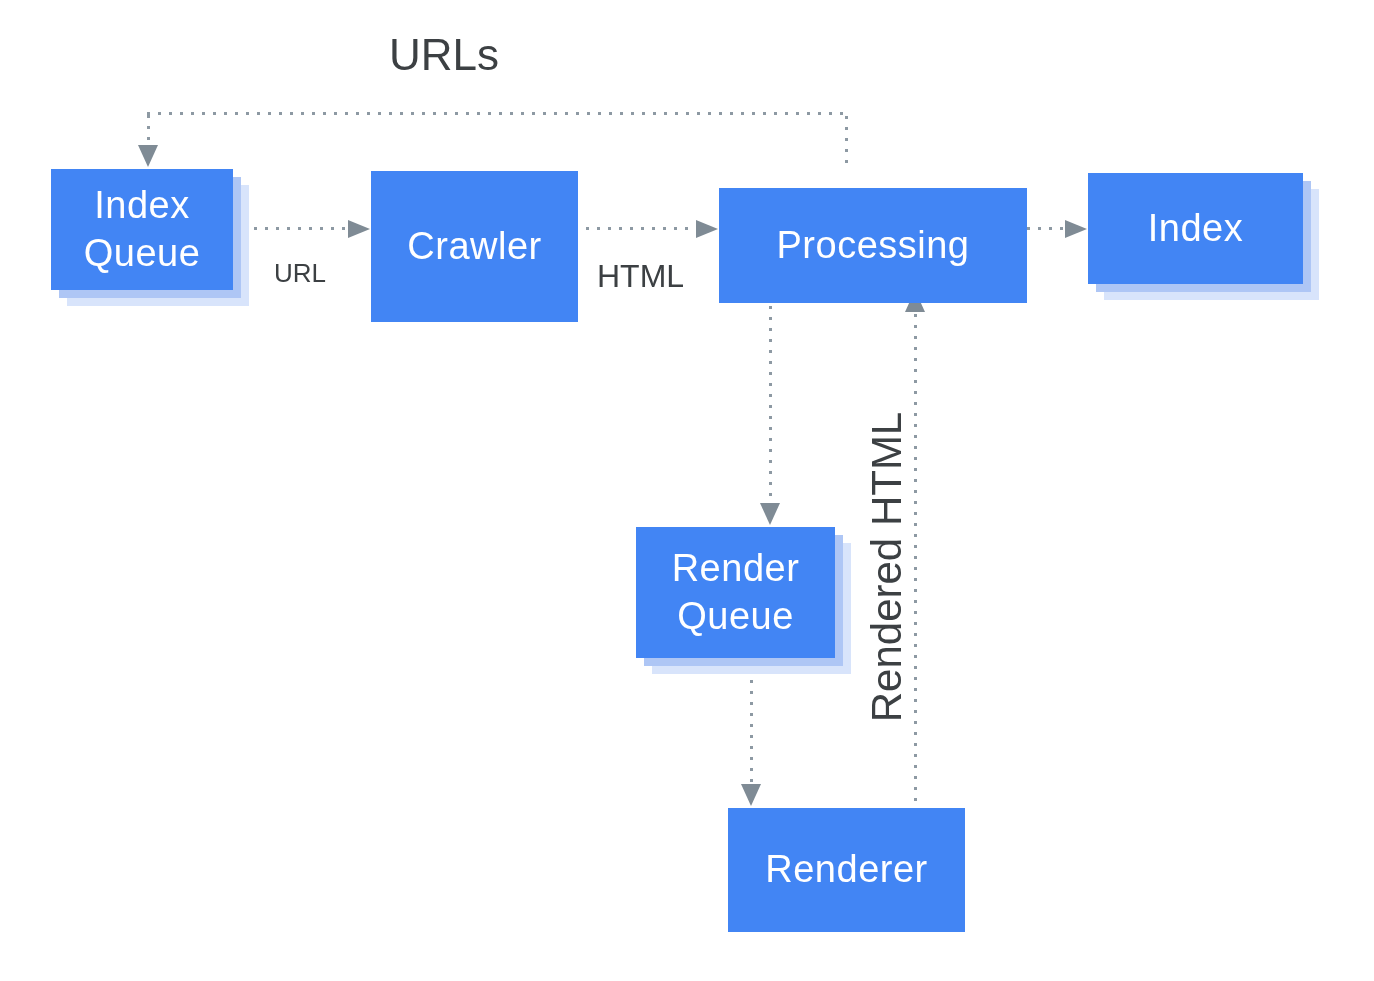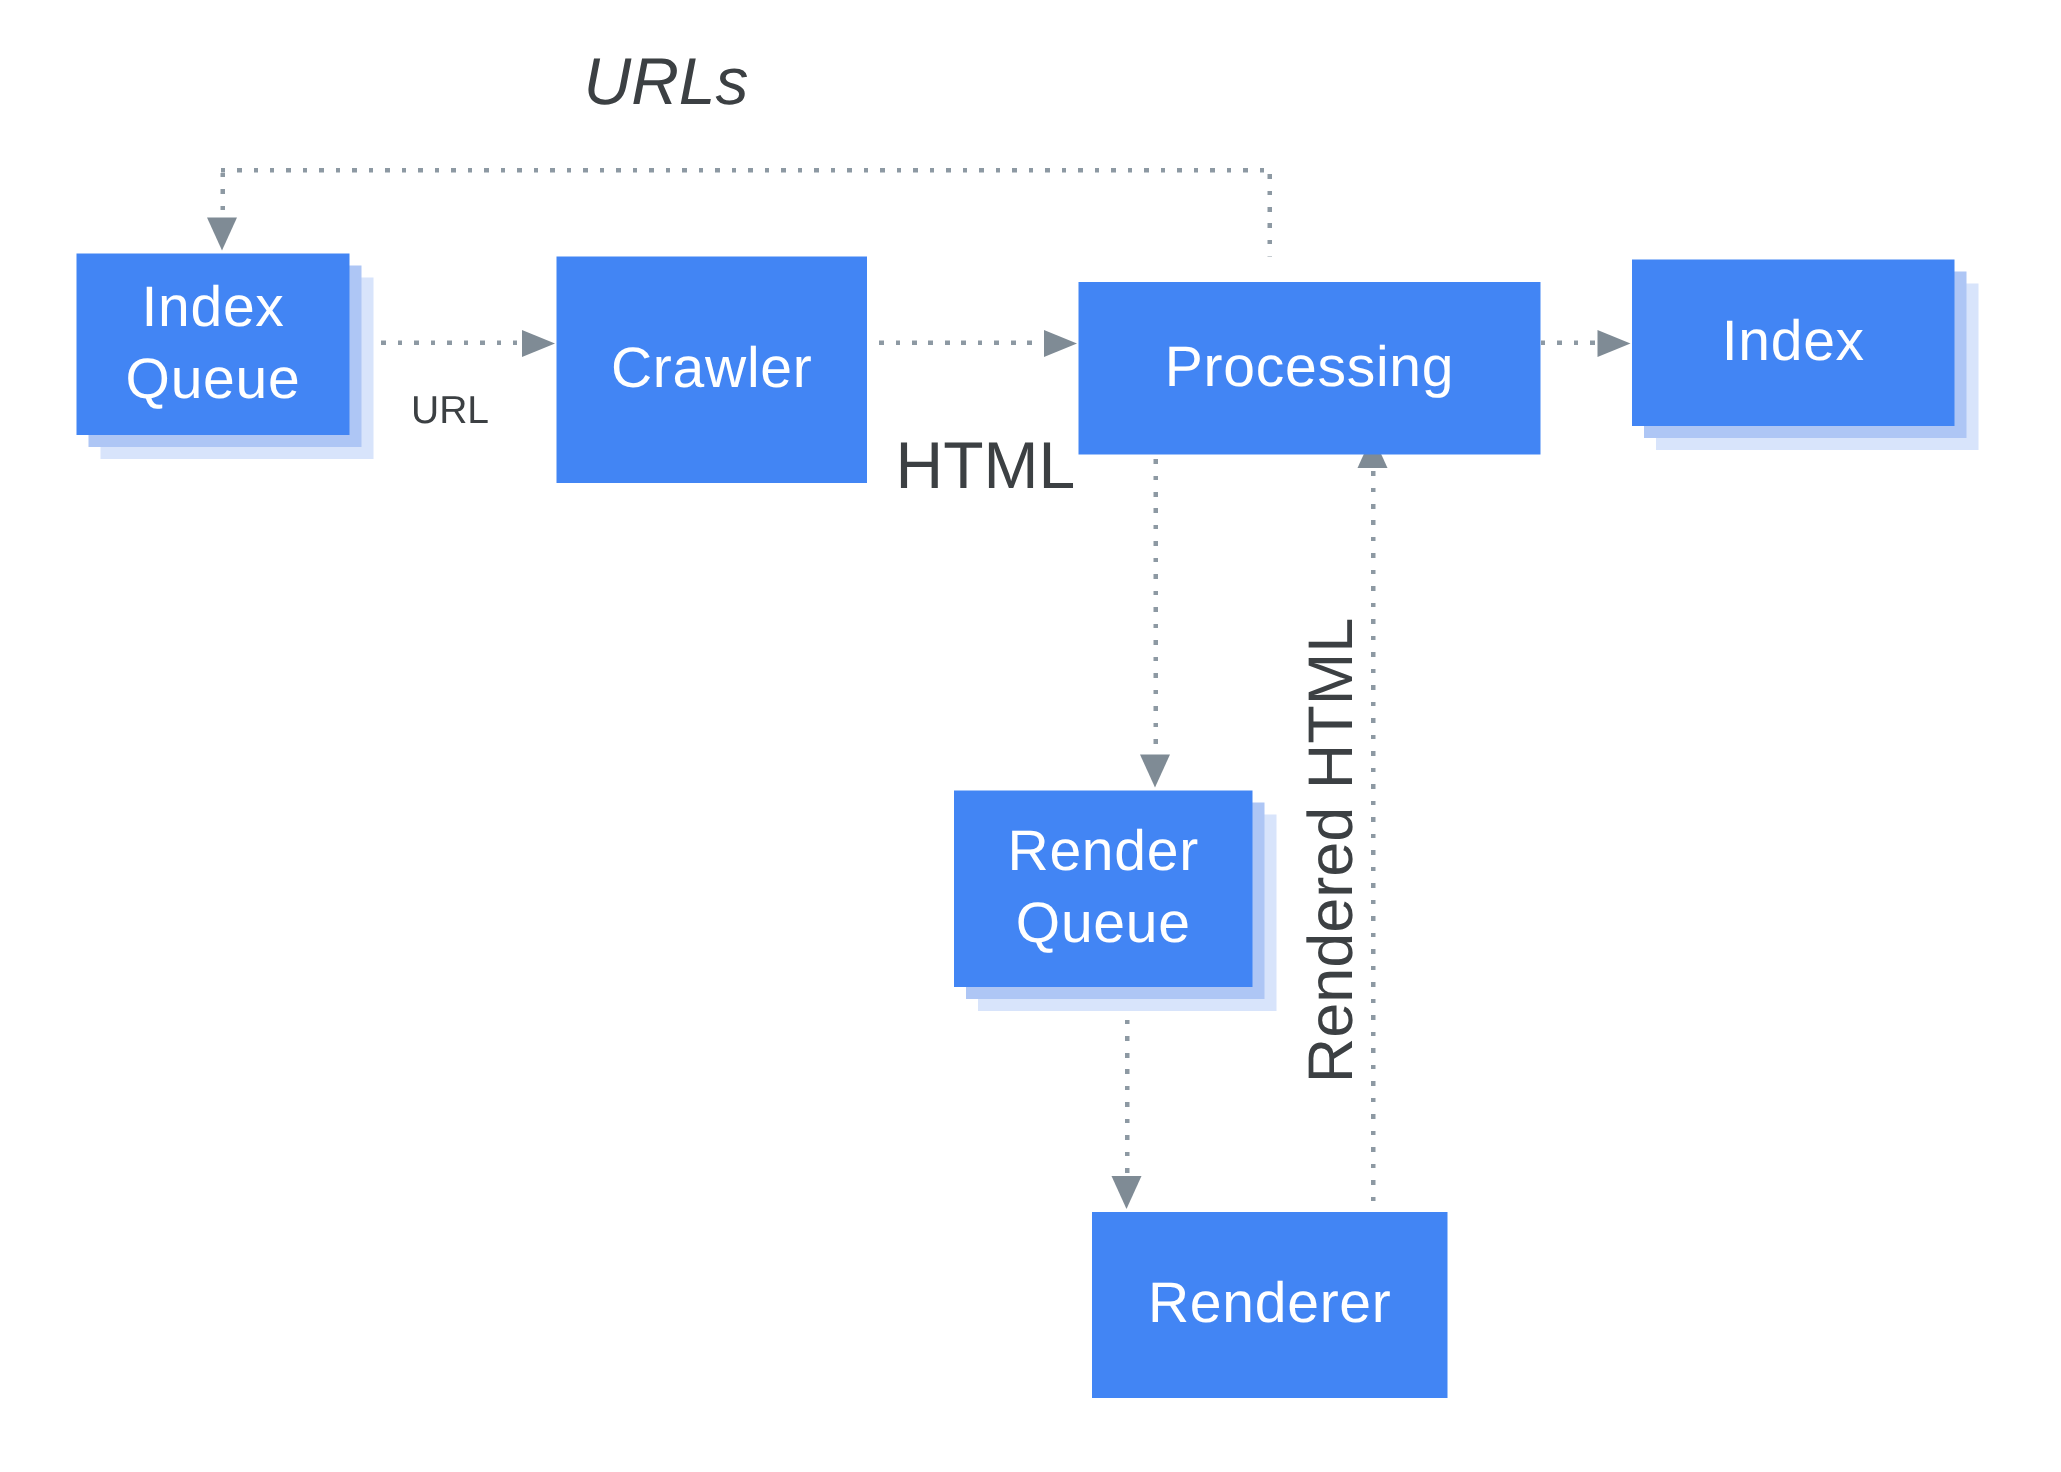--- a/index.html
+++ b/index.html
@@ -90,23 +90,23 @@
   .ah-pr-rq { left: 760px;  top: 503px; }
   .ah-rq-rd { left: 741px;  top: 784px; }
   .ah-rd-pr { left: 905px;  top: 290px; }
 
   
   .edge-label {
     position: absolute;
     color: #3c4043;
     white-space: nowrap;
   }
-  .lbl-urls { left: 389px; top: 30px;  font-size: 44px; font-style: italic; }
+  .lbl-urls { left: 389px; top: 30px;  font-size: 44px; }
   .lbl-url  { left: 274px; top: 258px; font-size: 26px; }
-  .lbl-html { left: 597px; top: 258px; font-size: 44px; margin-top: 28px; }
+  .lbl-html { left: 597px; top: 258px; font-size: 32px; }
   .lbl-rendered-html {
     left: 887px; top: 567px;
     font-size: 42px;
     transform: translate(-50%, -50%) rotate(-90deg);
   }
 </style>
 </head>
 <body>
 
 <div class="canvas">

